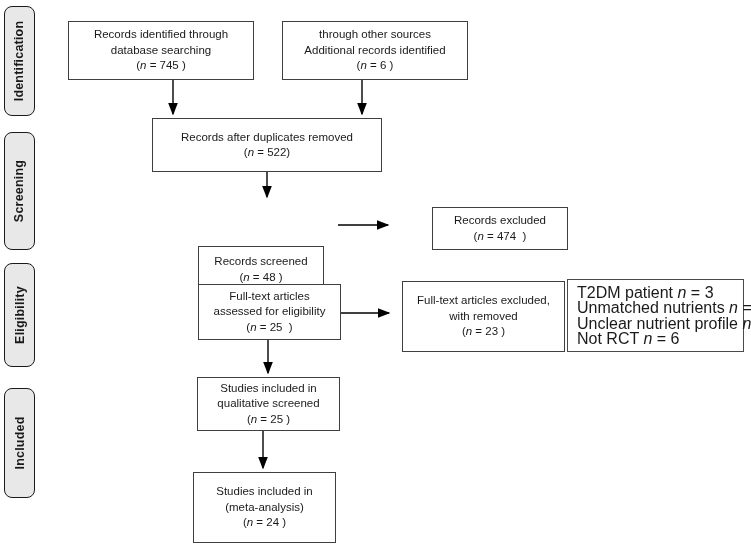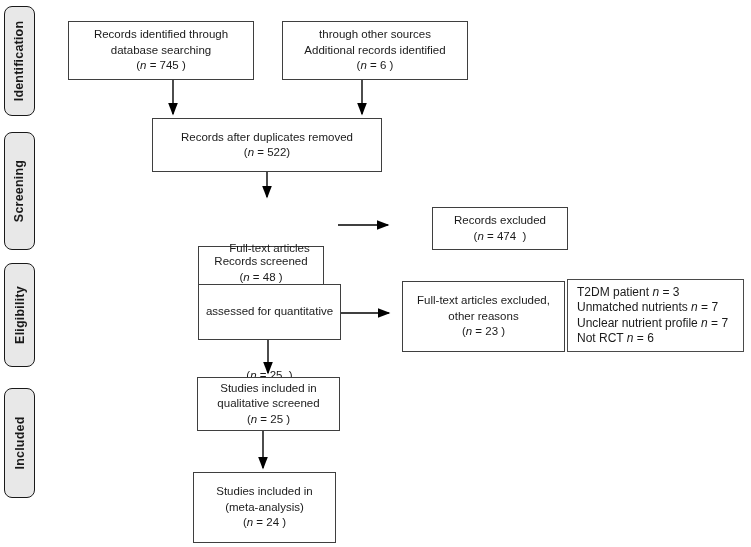--- a/index.html
+++ b/index.html
@@ -65,32 +65,32 @@
     line-height: 15.5px;
   }
   .box-line { white-space: pre; }
   .box-line i { font-style: italic; }
 
   .b-identified-db    { left: 68px;  top: 21px;  width: 186px; height: 59px; }
   .b-identified-other { left: 282px; top: 21px;  width: 186px; height: 59px; }
   .b-duplicates       { left: 152px; top: 118px; width: 230px; height: 54px; }
   .b-screened         { left: 198px; top: 201px; width: 126px; height: 47px; margin-top: 45px; }
   .b-excluded         { left: 392px; top: 207px; width: 136px; height: 43px; margin-left: 40px; }
-  .b-fulltext         { left: 198px; top: 284px; width: 143px; height: 56px; gap: 48px; }
+  .b-fulltext         { left: 198px; top: 284px; width: 143px; height: 56px; }
   .b-ft-excluded      { left: 402px; top: 281px; width: 163px; height: 71px; }
   .b-qualitative      { left: 197px; top: 377px; width: 143px; height: 54px; }
   .b-quantitative     { left: 193px; top: 472px; width: 143px; height: 71px; }
 
   .b-reasons {
     left: 567px; top: 279px; width: 177px; height: 73px;
     align-items: flex-start;
     text-align: left;
     padding-left: 9px;
     padding-right: 4px;
-    font-size: 12px;
+    font-size: 16px;
     line-height: 15.5px;
     border-color: #4a4a4a;
   }
 </style>
 </head>
 <body>
 
 <div class="canvas">
 
   <svg class="arrows" viewBox="0 0 751 547" xmlns="http://www.w3.org/2000/svg">
@@ -139,26 +139,26 @@
   <div class="box b-screened">
       <div class="box-line">Records screened</div>
       <div class="box-line">(<i>n</i> = 48 )</div>
     </div>
   <div class="box b-excluded">
       <div class="box-line">Records excluded</div>
       <div class="box-line">(<i>n</i> = 474  )</div>
     </div>
   <div class="box b-fulltext">
       <div class="box-line">Full-text articles</div>
-      <div class="box-line">assessed for quantitative</div>
+      <div class="box-line">assessed for eligibility</div>
       <div class="box-line">(<i>n</i> = 25  )</div>
     </div>
   <div class="box b-ft-excluded">
       <div class="box-line">Full-text articles excluded,</div>
-      <div class="box-line">other reasons</div>
+      <div class="box-line">with removed</div>
       <div class="box-line">(<i>n</i> = 23 )</div>
     </div>
   <div class="box b-reasons">
       <div class="box-line">T2DM patient <i>n</i> = 3</div>
       <div class="box-line">Unmatched nutrients <i>n</i> = 7</div>
       <div class="box-line">Unclear nutrient profile <i>n</i> = 7</div>
       <div class="box-line">Not RCT <i>n</i> = 6</div>
     </div>
   <div class="box b-qualitative">
       <div class="box-line">Studies included in</div>

